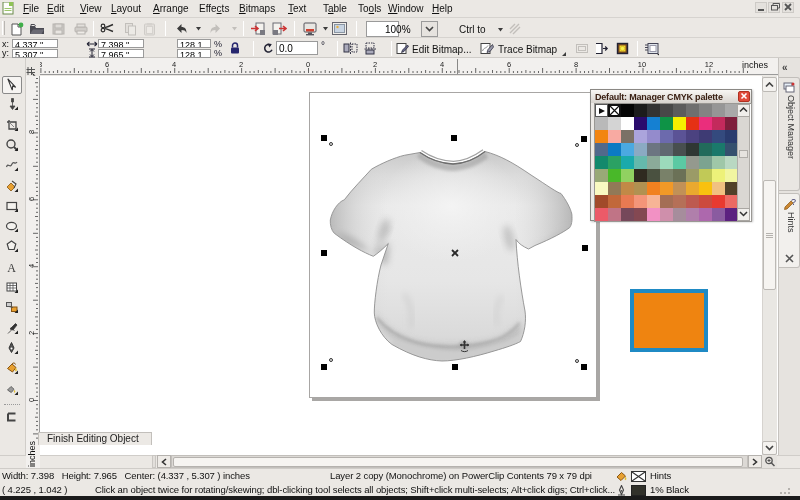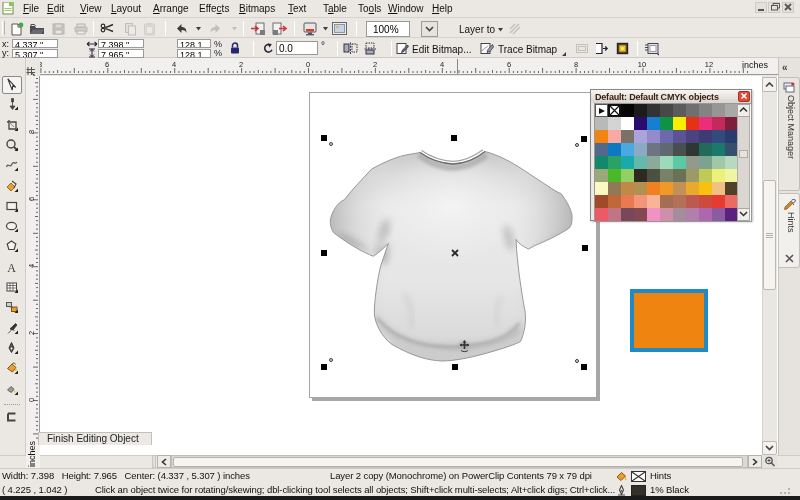--- a/index.html
+++ b/index.html
@@ -110,27 +110,27 @@
   </svg>
 <svg class="abs" style="left:322px;top:26px;opacity:1.0" width="7" height="5" viewBox="0 0 7 5">
     <path d="M1 1 L6 1 L3.5 4.5 Z" fill="#3c3c3c"></path>
   </svg>
 <svg class="abs" style="left:331px;top:21px;opacity:1.0" width="17" height="15" viewBox="0 0 17 15">
     <rect x="1.5" y="1.5" width="14" height="12" fill="#f0eeea" stroke="#66666e"></rect>
     <rect x="3.5" y="3.5" width="10" height="8" fill="#c8d4e2" stroke="#8a96a4"></rect>
     <circle cx="6.5" cy="6" r="1.2" fill="#e8b040"></circle>
   </svg>
 <div class="abs sep" style="left:356px;top:21px;height:15px;"></div>
-<div class="abs" style="left:366px;top:21px;width:44px;height:16px;background:#fff;border:1px solid #9a9a9a;font-size:10px;color:#000;padding:2px 0 0 6px;">100%</div>
+<div class="abs" style="left:366px;top:21px;width:33px;height:16px;background:#fff;border:1px solid #9a9a9a;font-size:10px;color:#000;padding:2px 0 0 18px;">100%</div>
 <div class="abs ibtn" style="left:421px;top:21px;width:17px;height:16px;background:#e6e3df;border:1px solid #9a9a9a;">
     <svg width="9" height="6">
       <path d="M1 1 L4.5 4.5 L8 1" stroke="#444" stroke-width="1.6" fill="none"></path>
     </svg>
   </div>
-<div class="abs" style="left:459px;top:24px;font-size:10px;color:#111;">Layer to</div>
+<div class="abs" style="left:459px;top:24px;font-size:10px;color:#111;">Ctrl to</div>
 <svg class="abs" style="left:497px;top:27px;opacity:1.0" width="7" height="5" viewBox="0 0 7 5">
     <path d="M1 1 L6 1 L3.5 4.5 Z" fill="#3c3c3c"></path>
   </svg>
 <svg class="abs" style="left:508px;top:22px;opacity:1.0" width="14" height="14" viewBox="0 0 14 14">
     <path d="M2 11 L11 2 M2 7 L7 2 M5 12 L12 5" stroke="#c2bfbb" stroke-width="1.4"></path>
   </svg>
 <div class="abs tb" style="left:0;top:38px;width:800px;height:20px;border-bottom:1px solid #cfccc8;"></div>
 <div class="abs" style="left:2px;top:39px;font-size:9px;color:#111;">x:</div>
 <div class="abs" style="left:2px;top:48px;font-size:9px;color:#111;">y:</div>
 <div class="abs field" style="left:12px;top:38.5px;width:46px;height:9.5px;">4.337 "</div>
@@ -642,21 +642,21 @@
 <svg class="abs" style="left:451px;top:249px;opacity:1.0" width="8" height="8" viewBox="0 0 8 8">
     <path d="M1 1 L7 7 M7 1 L1 7" stroke="#2a2a2a" stroke-width="1.8"></path>
   </svg>
 <svg class="abs" style="left:457px;top:340px;opacity:1.0" width="15" height="13" viewBox="0 0 15 13">
     <path d="M7.5 1 L7.5 9 M3 5 L12 5" stroke="#333" stroke-width="1.6"></path>
     <path d="M7.5 0 L5.8 2.5 L9.2 2.5 Z M3 5 L5 3.4 L5 6.6 Z M12 5 L10 3.4 L10 6.6 Z" fill="#333"></path>
     <path d="M4 10.5 C6 12 9 12 11 10.5" stroke="#333" fill="none"></path>
   </svg>
 <div class="abs" style="left:630px;top:289px;width:78px;height:63px;background:#ef8410;border:4px solid #1f8ac4;"></div>
 <div class="abs" style="left:590px;top:89px;width:162px;height:132px;background:#ece9e5;border:1px solid #8a8884;box-shadow:1px 1px 2px rgba(0,0,0,0.25);"></div>
-<div class="abs" style="left:591px;top:90px;width:160px;height:13px;background:linear-gradient(#f8f6f3,#d8d4cf);font-size:9px;font-weight:bold;color:#3a2013;padding:2px 0 0 4px;letter-spacing:-0.2px;">Default: Default CMYK objects</div>
+<div class="abs" style="left:591px;top:90px;width:160px;height:13px;background:linear-gradient(#f8f6f3,#d8d4cf);font-size:9px;font-weight:bold;color:#3a2013;padding:2px 0 0 4px;letter-spacing:-0.2px;">Default: Manager CMYK palette</div>
 <div class="abs ibtn" style="left:738px;top:90.5px;width:12px;height:11px;background:#e04a3a;border:1px solid #b03020;border-radius:2px;">
     <svg width="8" height="8">
       <path d="M1.5 1.5 L6.5 6.5 M6.5 1.5 L1.5 6.5" stroke="#fff" stroke-width="1.6"></path>
     </svg>
   </div>
 <div class="abs" style="left:593.5px;top:102.5px;width:158px;height:119px;border:1px solid #9a9894;background:#fff;"></div>
 <div class="abs" style="left:595.0px;top:103.5px;width:13.0px;height:13.0px;background:#fff;border:1px solid #555;"></div>
 <svg class="abs" style="left:598.0px;top:106.5px" width="8" height="8">
     <path d="M1 1 L7 4 L1 7 Z" fill="#111"></path>
   </svg>

